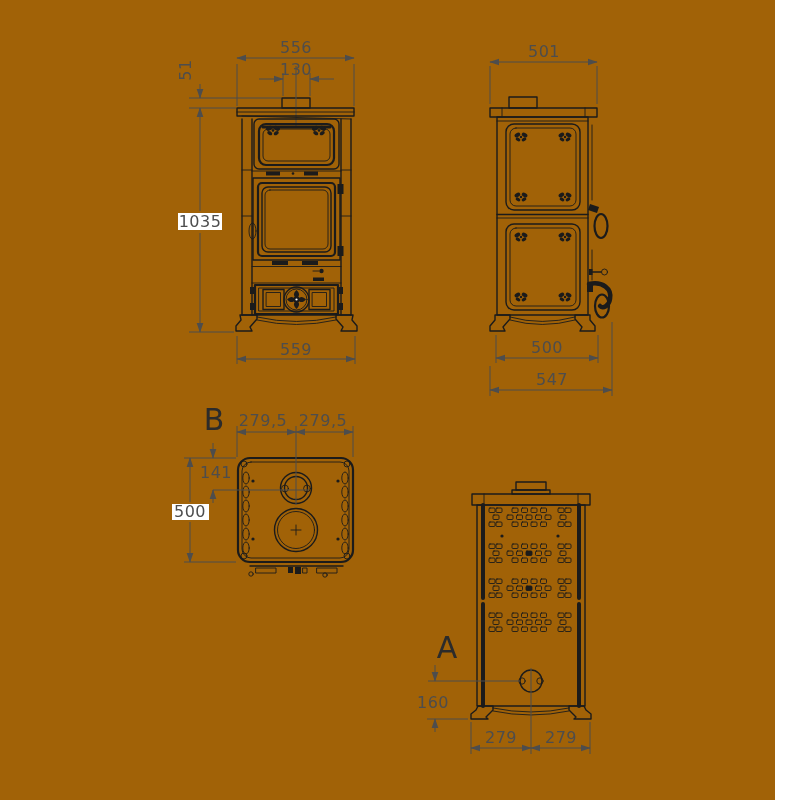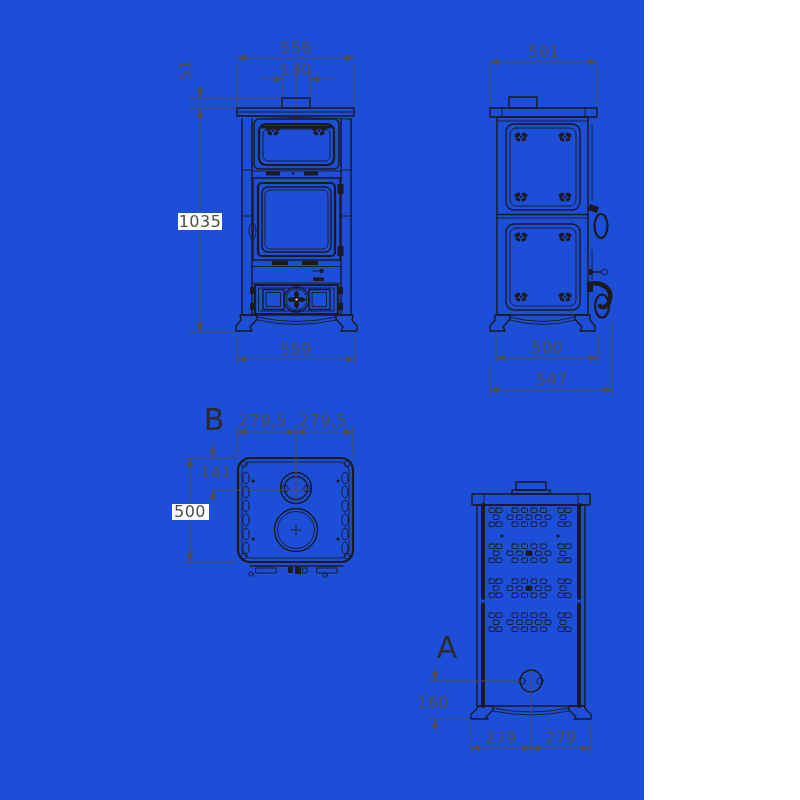--- a/index.html
+++ b/index.html
@@ -1,16 +1,16 @@
 <!DOCTYPE html>
 <html><head>
 <meta charset="utf-8">
 <style>
   html,body{margin:0;padding:0;background:#fff;}
-  .canvas{position:relative;width:644px;height:800px;background:#1d4ed8;overflow:hidden;
+  .canvas{position:relative;width:775px;height:800px;background:#a16207;overflow:hidden;
           font-family:"DejaVu Sans",sans-serif;}
   svg{display:block;}
   .o{stroke:#1b1b1b;fill:none;stroke-width:1.4;stroke-linecap:round;stroke-linejoin:round;}
   .o2{stroke:#1b1b1b;fill:none;stroke-width:2.2;stroke-linecap:round;stroke-linejoin:round;}
   .o3{stroke:#1b1b1b;fill:none;stroke-width:3;stroke-linecap:round;}
   .thin{stroke-width:.9;}
   .dk{fill:#1b1b1b;stroke:none;}
   .dim{stroke:#4d4d4d;fill:none;stroke-width:1;}
   .dt{font:16px "DejaVu Sans",sans-serif;fill:#4d4d4d;text-anchor:middle;letter-spacing:.5px;}
   .sec{font:30px "DejaVu Sans",sans-serif;fill:#2b2b2b;text-anchor:middle;}

